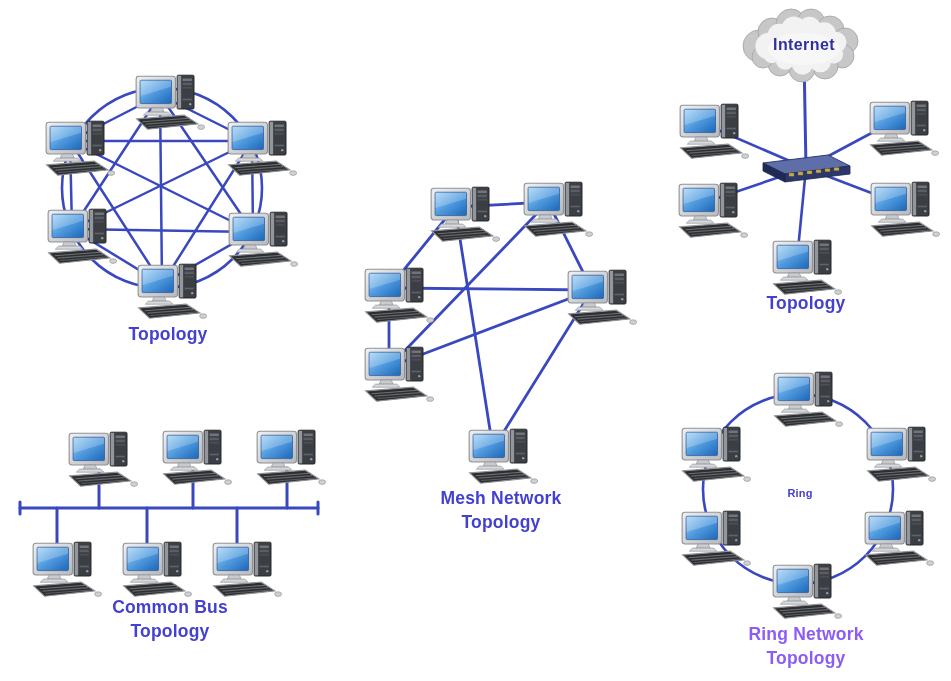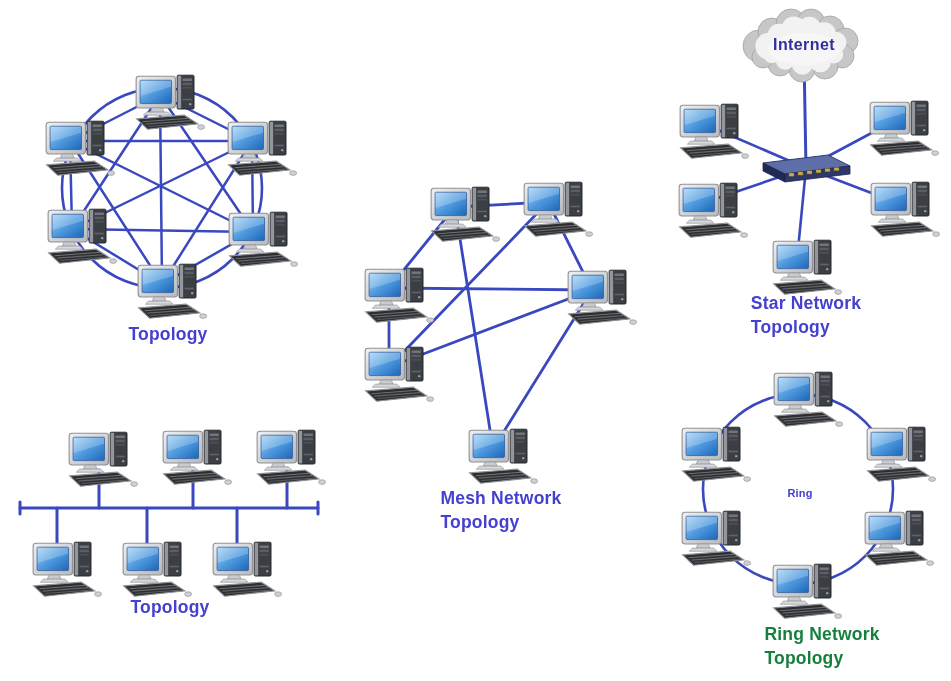--- a/index.html
+++ b/index.html
@@ -1,19 +1,19 @@
 <!DOCTYPE html>
 <html><head>
 <meta charset="utf-8">
 <style>
   html,body{margin:0;padding:0;background:#ffffff}
   #stage{position:relative;width:951px;height:681px;background:#ffffff;overflow:hidden;
          font-family:"Liberation Sans",sans-serif}
   #canvas{position:absolute;left:0;top:0}
-  .dlabel{position:absolute;transform:translateX(-50%);font-weight:700;
+  .dlabel{position:absolute;transform:translateX(-50%);text-align:center;font-weight:700;
           font-size:17.5px;line-height:24px;letter-spacing:.2px;white-space:nowrap}
   .dlabel.small{font-size:11px;line-height:18px}
   #lbl-internet{font-size:16px;letter-spacing:.4px}
 </style>
 </head>
 <body>
 
 <div id="stage">
   <svg id="canvas" width="951" height="681" viewBox="0 0 951 681">
     <defs>
@@ -167,25 +167,25 @@
   </svg>
 
   <div class="dlabel" id="lbl-fully" style="left: 168px; top: 322px; color: rgb(68, 64, 208);">
     <div>Topology</div>
   </div>
   <div class="dlabel" id="lbl-mesh" style="left: 501px; top: 486px; color: rgb(68, 64, 208);">
     <div>Mesh Network</div>
     <div>Topology</div>
   </div>
   <div class="dlabel" id="lbl-star" style="left: 806px; top: 291px; color: rgb(68, 64, 208);">
-    <div>Star Network</div>
     <div>Topology</div>
   </div>
   <div class="dlabel" id="lbl-bus" style="left: 170px; top: 595px; color: rgb(68, 64, 208);">
+    <div>Common Bus</div>
     <div>Topology</div>
   </div>
-  <div class="dlabel" id="lbl-ring" style="left: 806px; top: 622px; color: #15803d; margin-left: 16px;">
+  <div class="dlabel" id="lbl-ring" style="left: 806px; top: 622px; color: #8b5cf6;">
     <div>Ring Network</div>
     <div>Topology</div>
   </div>
   <div class="dlabel small" id="lbl-internet" style="left: 804px; top: 36px; color: rgb(47, 47, 158);">Internet</div>
   <div class="dlabel small" id="lbl-ring-center" style="left: 800px; top: 484px; color: rgb(68, 64, 208);">Ring</div>
 </div>
 
 </body></html>

